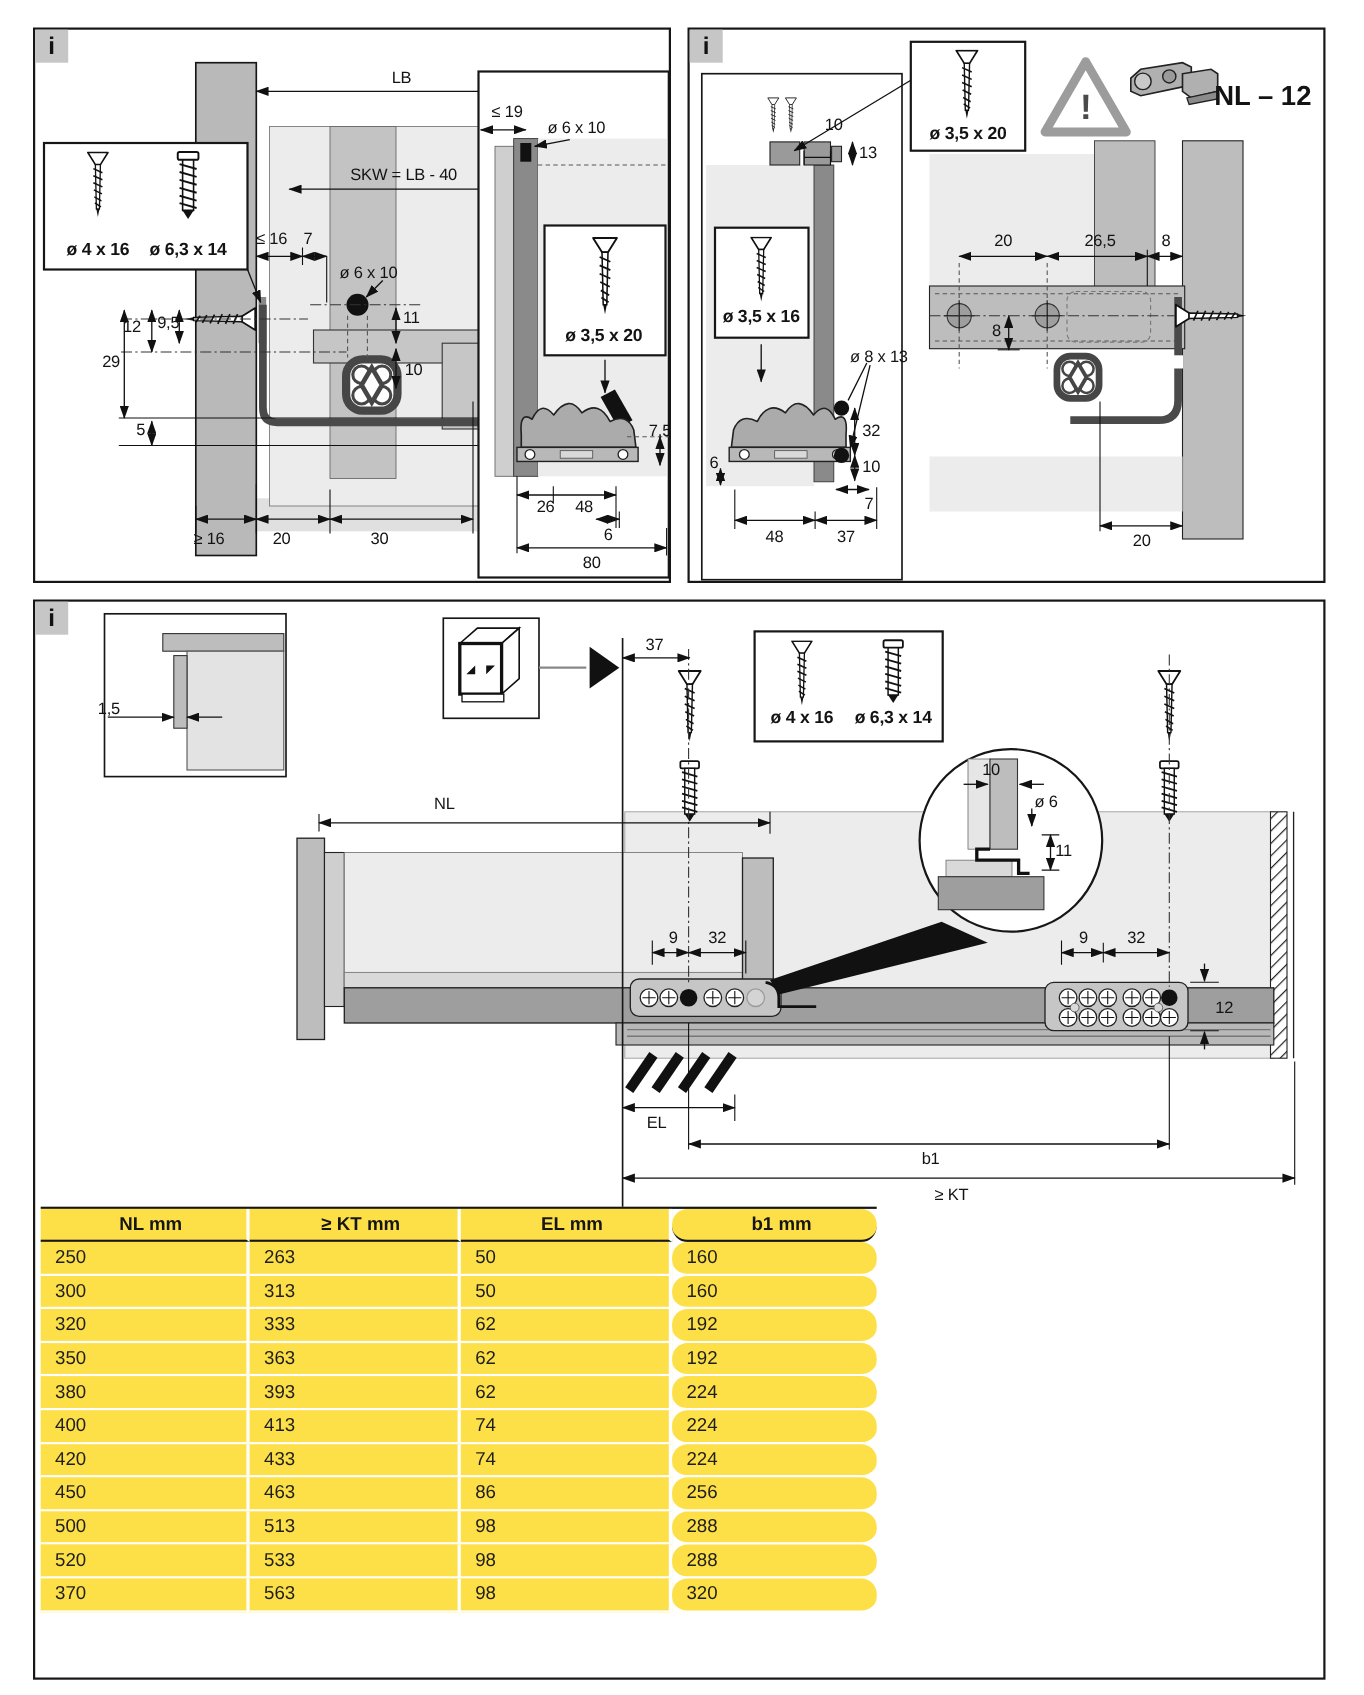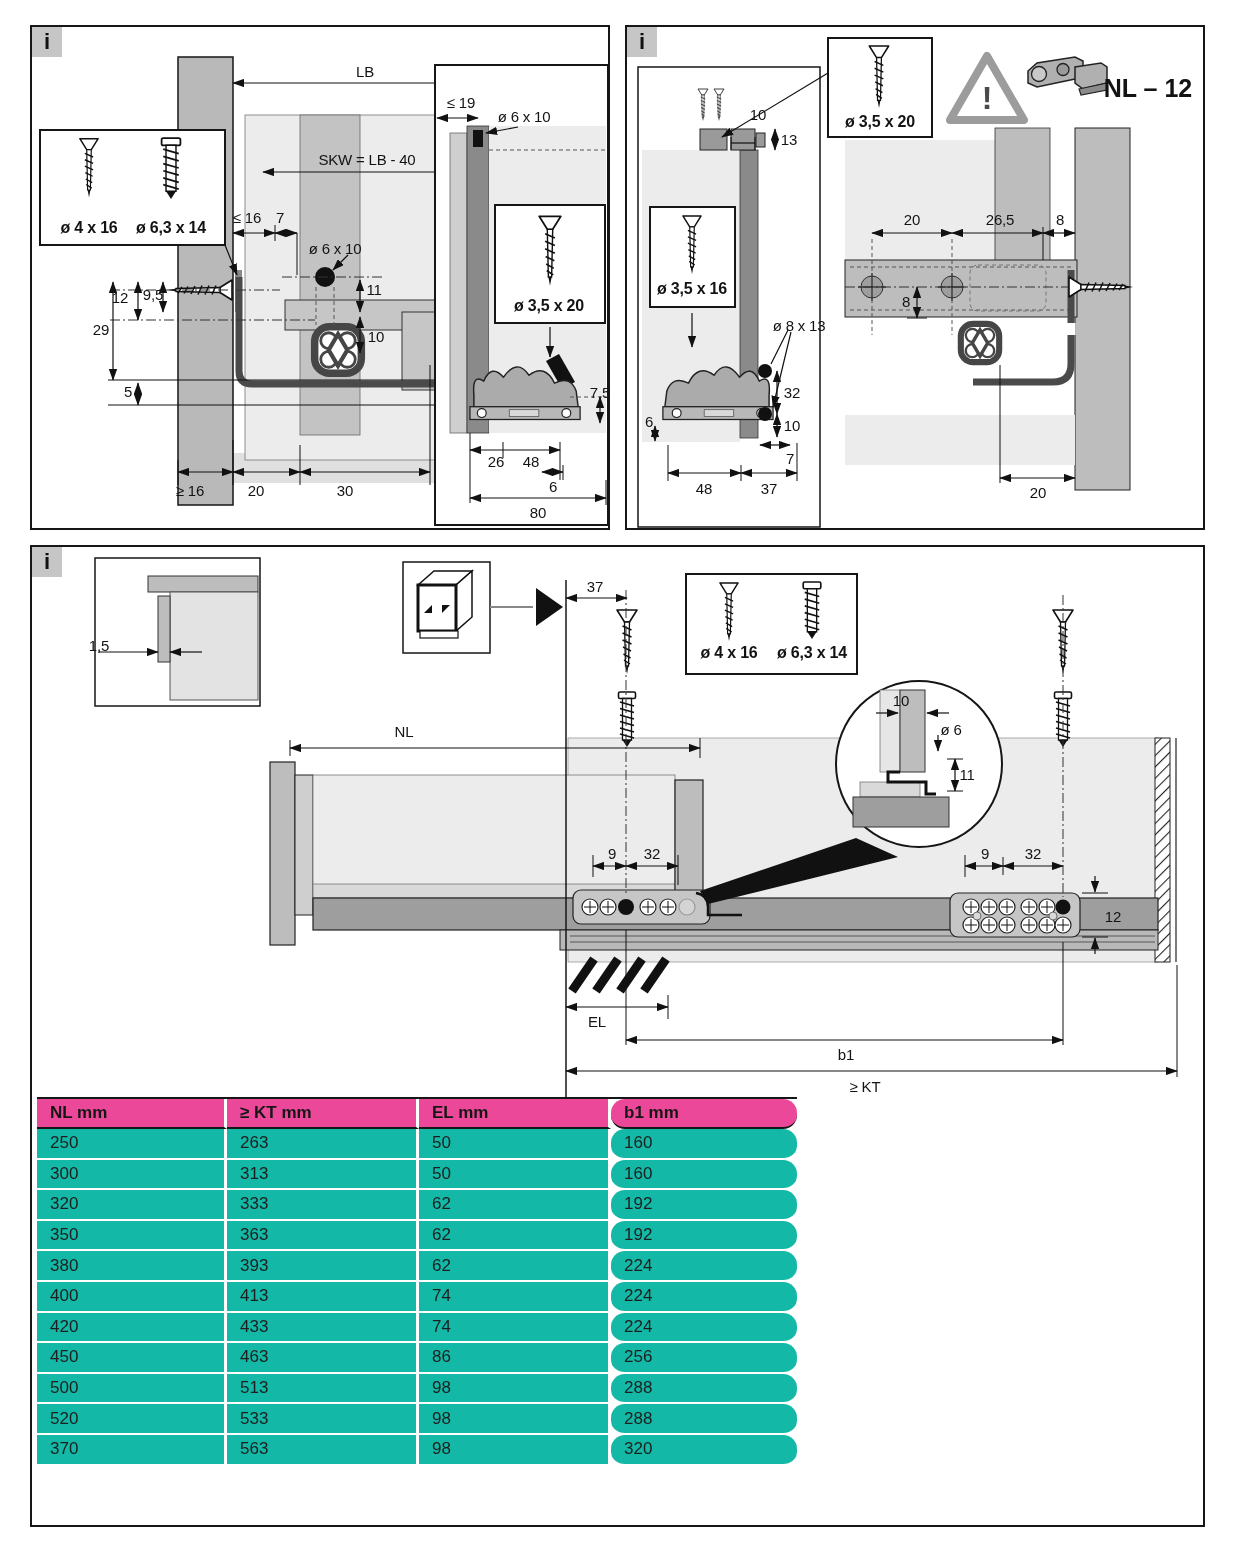--- a/index.html
+++ b/index.html
@@ -17,23 +17,23 @@
   #art-tr{left:625px;top:25px;}
   #art-b{left:30px;top:545px;}
   .dim{position:absolute;transform:translate(-50%,-50%);font-size:15px;
        color:#131313;white-space:nowrap;z-index:6;letter-spacing:-0.2px;}
   .dim.b{font-weight:bold;font-size:16px;}
   .dim.big{font-weight:bold;font-size:25px;letter-spacing:0;}
   .dim.warn{font-weight:bold;font-size:32px;color:#4a4a4a;}
   table#sizes{position:absolute;left:37px;top:1097px;width:760px;z-index:6;
        border-collapse:separate;border-spacing:0;table-layout:fixed;
        border-top:2px solid #161616;font-size:17px;}
-  #sizes th{background:#ec4899;font-weight:bold;text-align:left;height:28px;
+  #sizes th{background:#fde047;font-weight:bold;text-align:center;height:28px;
        padding:0 0 0 13px;border-right:3px solid #fff;border-bottom:2px solid #161616;}
-  #sizes td{background:#14b8a6;height:28.6px;padding:0 0 0 13px;color:#1e1e1e;
+  #sizes td{background:#fde047;height:28.6px;padding:0 0 0 13px;color:#1e1e1e;
        border-right:3px solid #fff;border-bottom:2px solid #fff;}
   #sizes th:last-child,#sizes td:last-child{border-right:none;border-radius:14px;}
   .ln{stroke:#111;stroke-width:1.2;fill:none;}
   .tick{stroke:#111;stroke-width:1;fill:none;}
   .dd{stroke:#333;stroke-width:1;fill:none;stroke-dasharray:10 3 2 3;}
   .dsh{stroke:#555;stroke-width:1;fill:none;stroke-dasharray:4 3;}
 </style>
 </head>
 <body>
 

